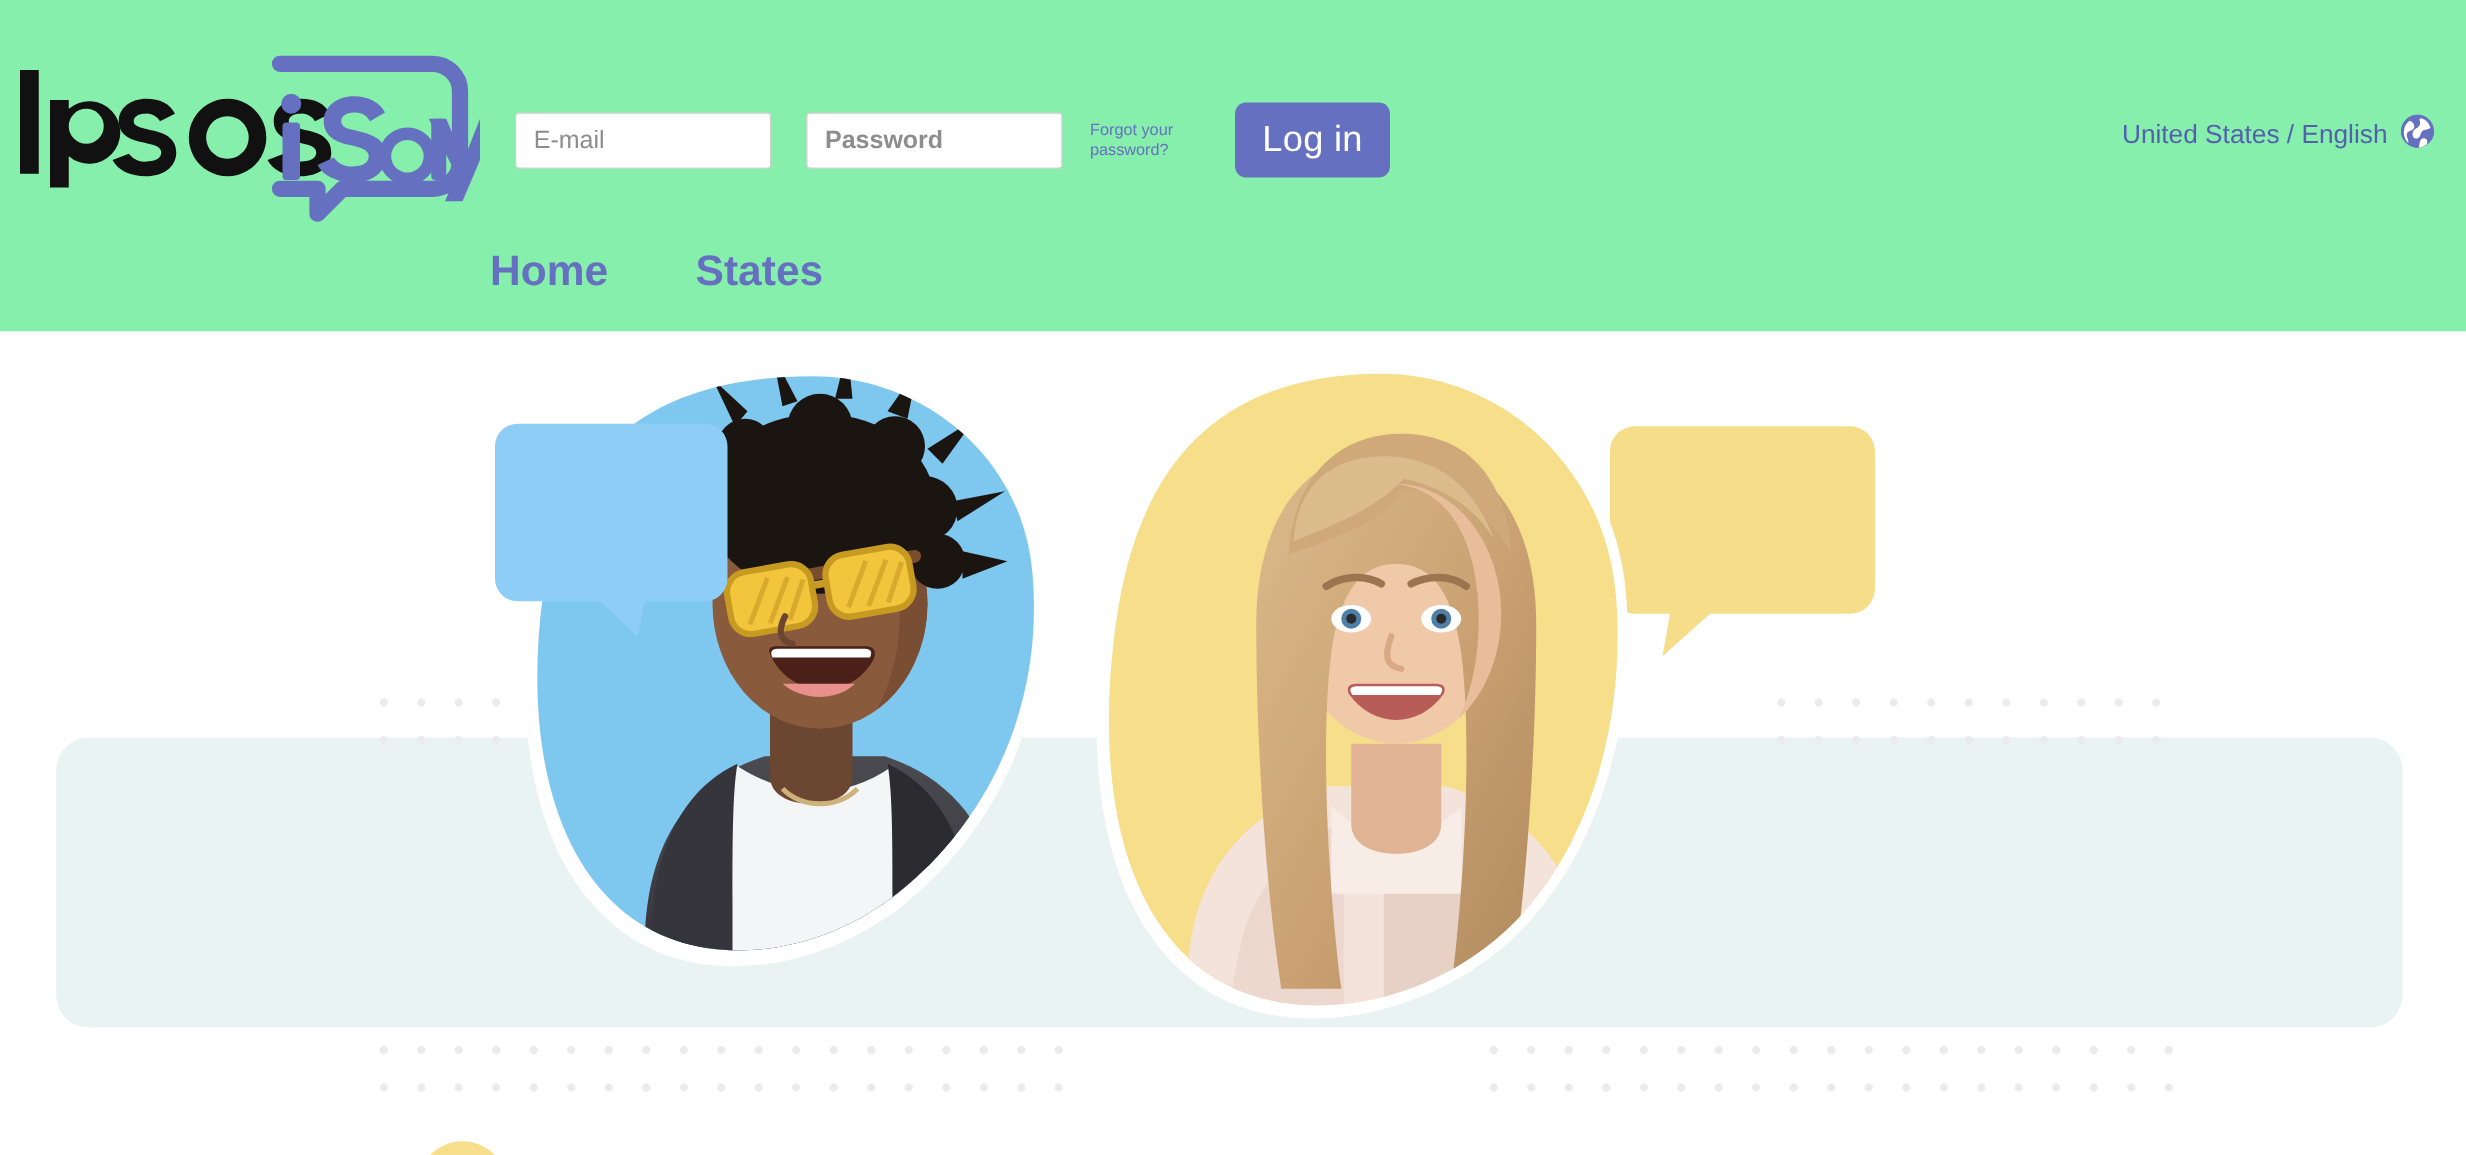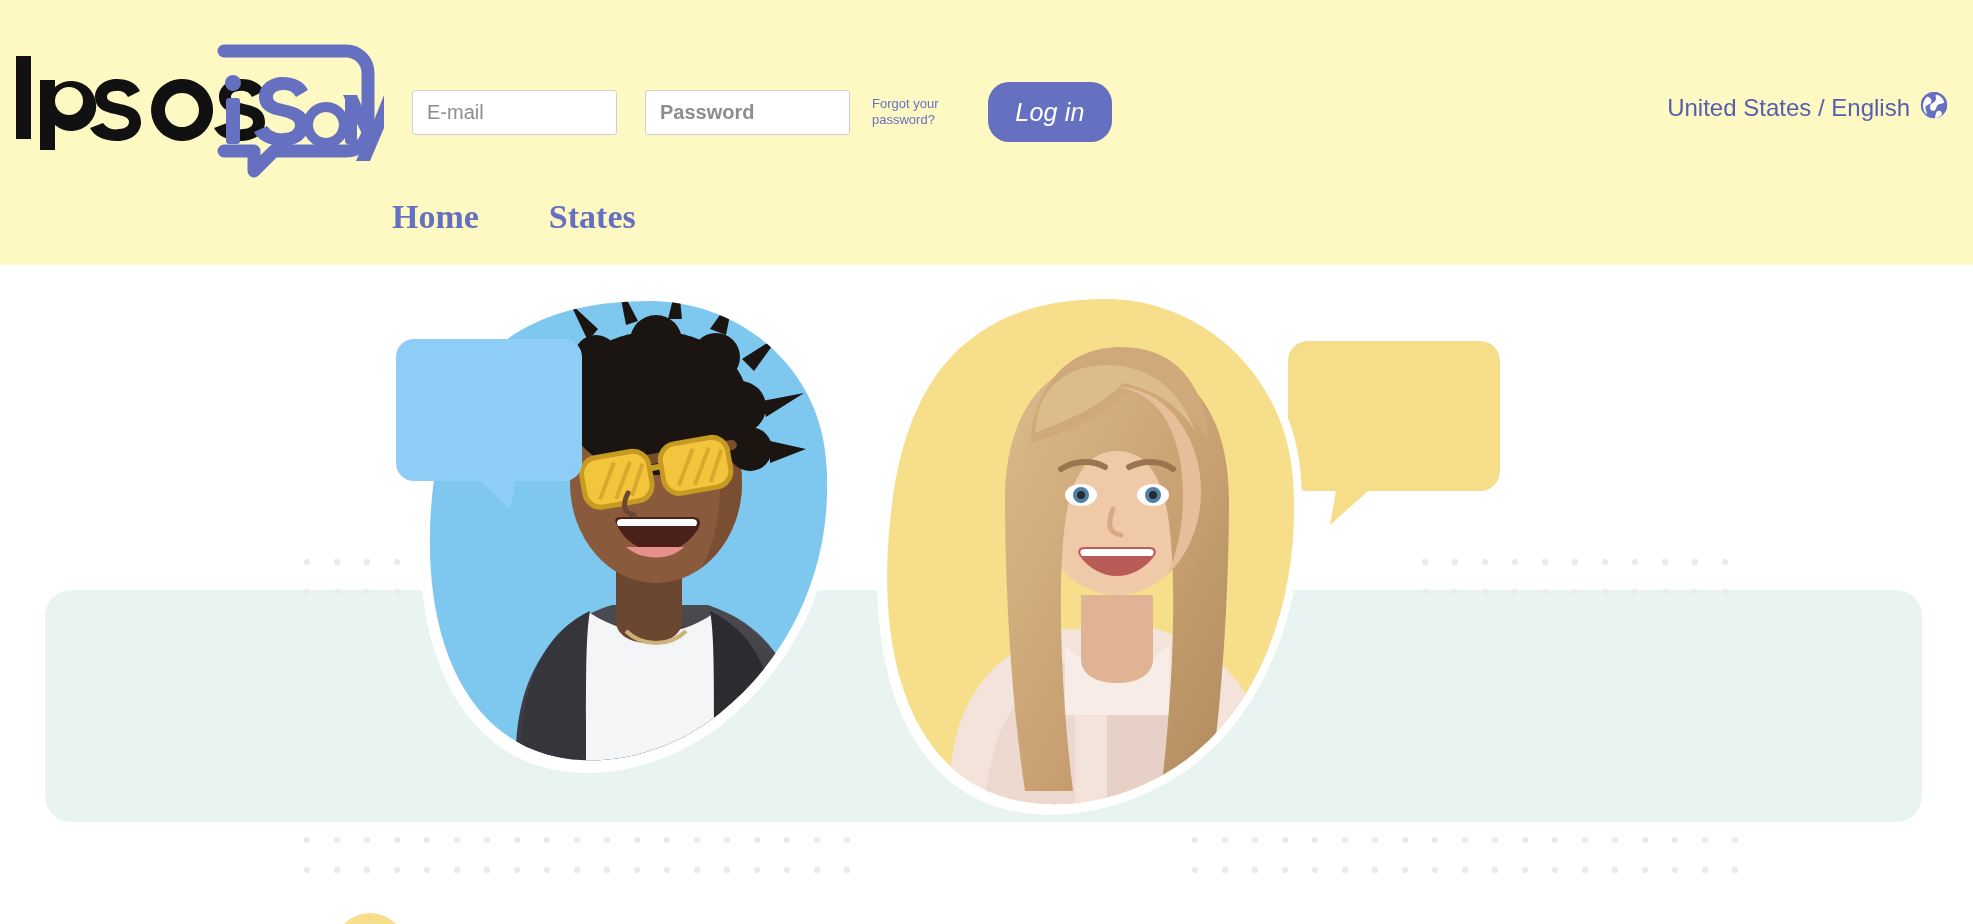--- a/index.html
+++ b/index.html
@@ -10,21 +10,21 @@
     overflow: hidden;
     background: #ffffff;
     font-family: "Liberation Sans", "DejaVu Sans", sans-serif;
   }
 
   
   .header {
     position: absolute;
     top: 0; left: 0;
     width: 1973px; height: 265px;
-    background: #fef9c3;
+    background: #86efac;
     z-index: 40;
   }
 
   
   .logo {
     position: absolute;
     left: 14px; top: 38px;
     width: 370px; height: 140px;
   }
   .logo svg { display: block; }
@@ -60,57 +60,55 @@
     text-decoration: none;
     cursor: pointer;
     margin-right: 22px;
   }
 
   .login-btn {
     width: 124px; height: 60px;
     background: #6670c0;
     color: #ffffff;
     border: none;
-    border-radius: 21px;
-    font-size: 25px;
+    border-radius: 9px;
+    font-size: 29px;
     font-family: "Liberation Sans", sans-serif;
     cursor: pointer;
     letter-spacing: .2px;
-    font-style: italic;
   }
 
   
   .locale {
     position: absolute;
     right: 24px; top: 90px;
     display: flex;
     align-items: center;
     gap: 9px;
     color: #5460ad;
-    font-size: 24px;
+    font-size: 21px;
     cursor: pointer;
     text-decoration: none;
   }
   .globe-icon { display: block; }
 
   
   .nav {
     position: absolute;
     left: 392px; top: 198px;
     display: flex;
     align-items: center;
     gap: 70px;
   }
   .nav-item {
     font-size: 34px;
     font-weight: bold;
     color: #6670c0;
     text-decoration: none;
     cursor: pointer;
-    font-family: Liberation Serif, serif;
   }
 
   
   .hero {
     position: absolute;
     top: 265px; left: 0;
     width: 1973px; height: 659px;
     overflow: hidden;
   }
   .layer { position: absolute; }

